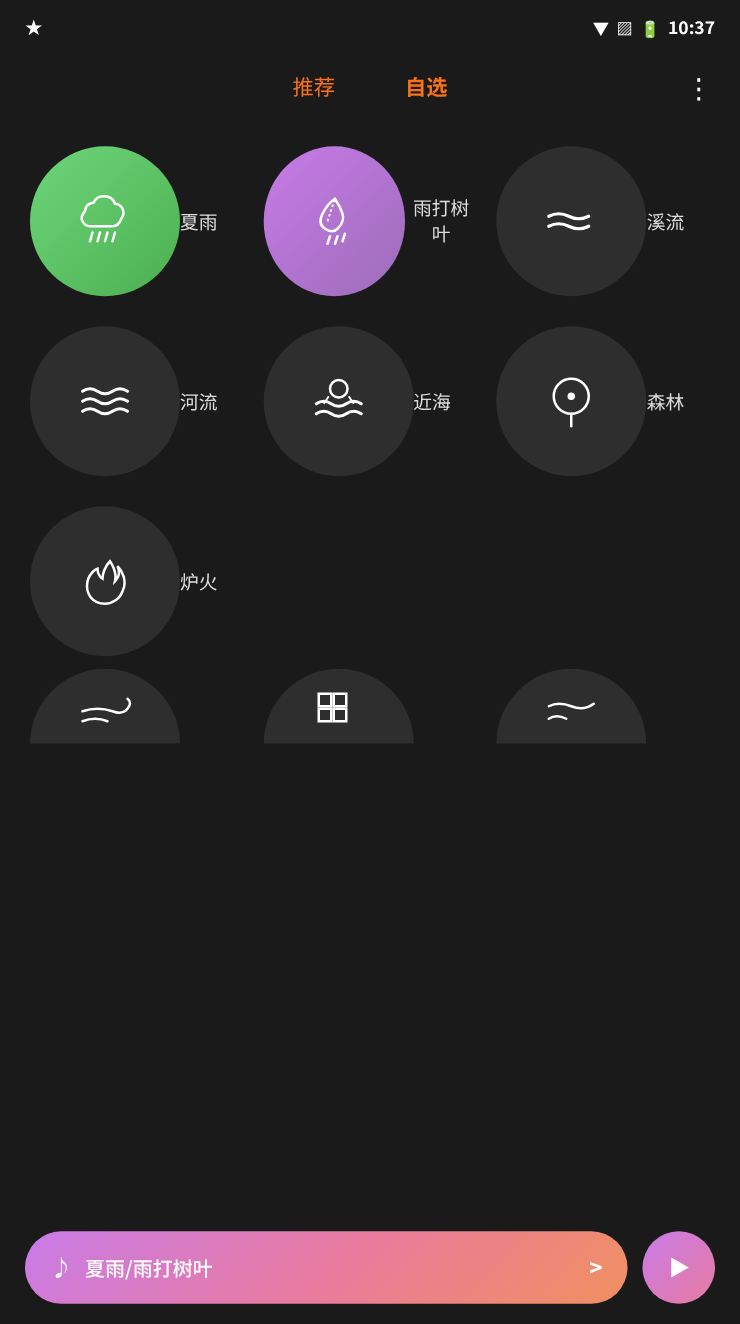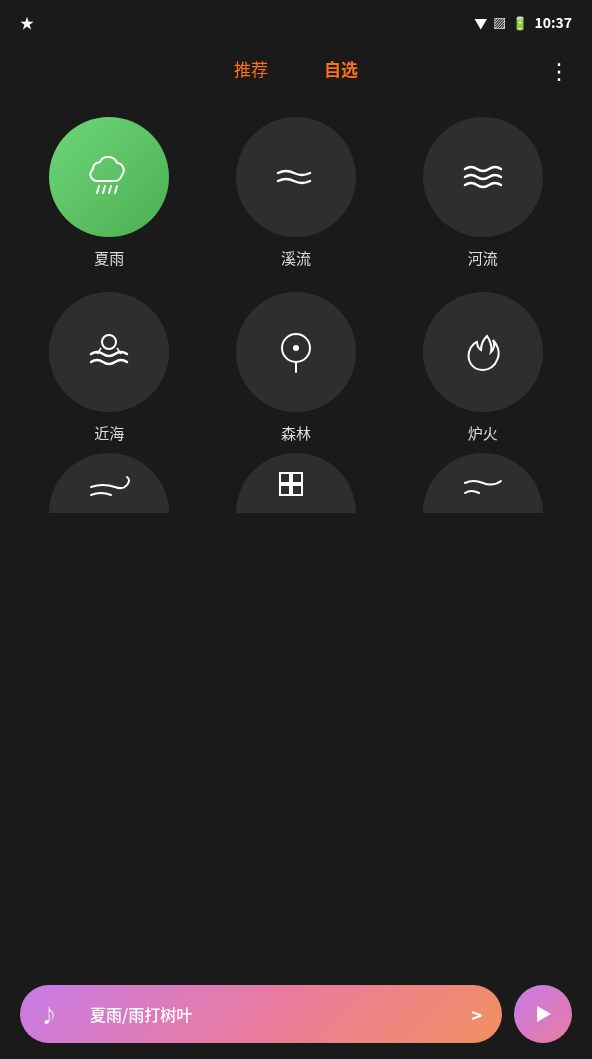--- a/index.html
+++ b/index.html
@@ -61,23 +61,23 @@
     
     .grid-container {
       padding: 20px 24px 10px;
       display: grid;
       grid-template-columns: repeat(3, 1fr);
       gap: 24px 16px;
     }
 
     .grid-item {
       display: flex;
-      flex-direction: column;
-      align-items: center;
-      gap: 10px;
+      flex-direction: row;
+      align-items: center;
+      gap: 0;
       cursor: pointer;
     }
 
     .circle-btn {
       width: 120px;
       height: 120px;
       border-radius: 50%;
       background: #2e2e2e;
       display: flex;
       align-items: center;
@@ -142,21 +142,20 @@
     .player-icon {
       font-size: 18px;
       color: #fff;
     }
 
     .player-text {
       flex: 1;
       font-size: 16px;
       color: #fff;
       font-weight: 500;
-      margin-left: 22px;
     }
 
     .player-arrow {
       font-size: 18px;
       color: #fff;
       font-weight: bold;
     }
 
     .player-play-btn {
       width: 58px;
@@ -205,20 +204,32 @@
         <path d="M14 30 Q10 30 8 26 Q6 22 10 18 Q10 12 17 11 Q19 6 25 6 Q32 6 34 12 Q38 12 40 16 Q42 20 39 24 Q37 30 32 30 Z" stroke="#fff" stroke-width="2" fill="none"></path>
         <line x1="16" y1="35" x2="14" y2="42" stroke="#fff" stroke-width="2" stroke-linecap="round"></line>
         <line x1="22" y1="35" x2="20" y2="42" stroke="#fff" stroke-width="2" stroke-linecap="round"></line>
         <line x1="28" y1="35" x2="26" y2="42" stroke="#fff" stroke-width="2" stroke-linecap="round"></line>
         <line x1="34" y1="35" x2="32" y2="42" stroke="#fff" stroke-width="2" stroke-linecap="round"></line>
       </svg>
     </div>
     <span class="item-label">夏雨</span>
   </div>
 
+  <div class="grid-item">
+    <div class="circle-btn purple">
+      <svg viewBox="0 0 52 52" fill="none" xmlns="http://www.w3.org/2000/svg">
+        <path d="M26 8 Q30 14 32 20 Q34 26 28 32 Q24 36 18 32 Q12 28 16 20 Q20 12 26 8Z" stroke="#fff" stroke-width="2" fill="none"></path>
+        <path d="M20 26 L26 8" stroke="#fff" stroke-width="1.5" stroke-dasharray="2 2"></path>
+        <line x1="22" y1="38" x2="20" y2="44" stroke="#fff" stroke-width="2" stroke-linecap="round"></line>
+        <line x1="28" y1="38" x2="26" y2="44" stroke="#fff" stroke-width="2" stroke-linecap="round"></line>
+        <line x1="34" y1="36" x2="32" y2="42" stroke="#fff" stroke-width="2" stroke-linecap="round"></line>
+      </svg>
+    </div>
+    <span class="item-label">雨打树叶</span>
+  </div>
 
   <div class="grid-item">
     <div class="circle-btn">
       <svg viewBox="0 0 52 52" fill="none" xmlns="http://www.w3.org/2000/svg">
         <path d="M8 22 Q16 18 24 22 Q32 26 40 22" stroke="#fff" stroke-width="2.5" fill="none" stroke-linecap="round"></path>
         <path d="M8 30 Q16 26 24 30 Q32 34 40 30" stroke="#fff" stroke-width="2.5" fill="none" stroke-linecap="round"></path>
       </svg>
     </div>
     <span class="item-label">溪流</span>
   </div>

